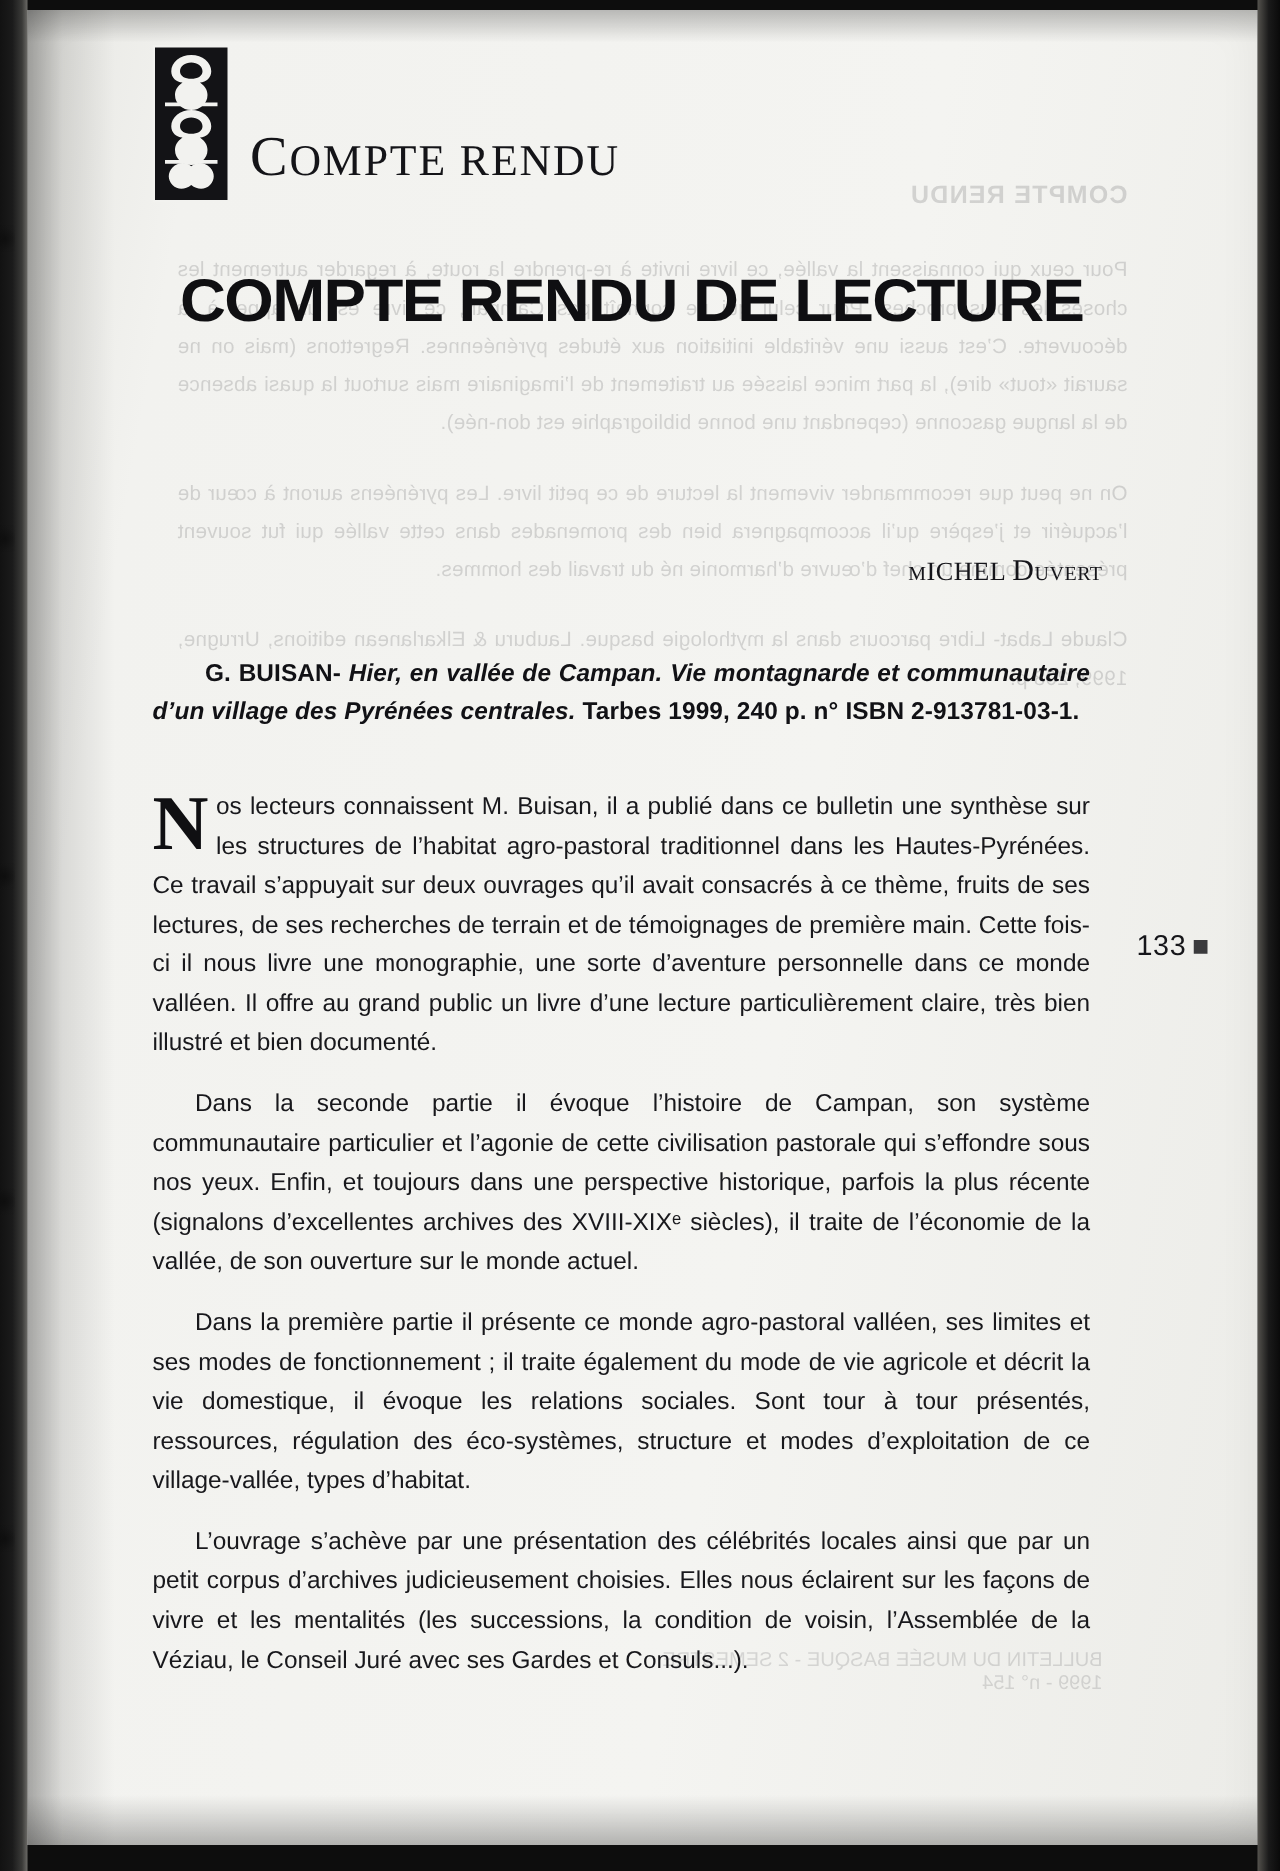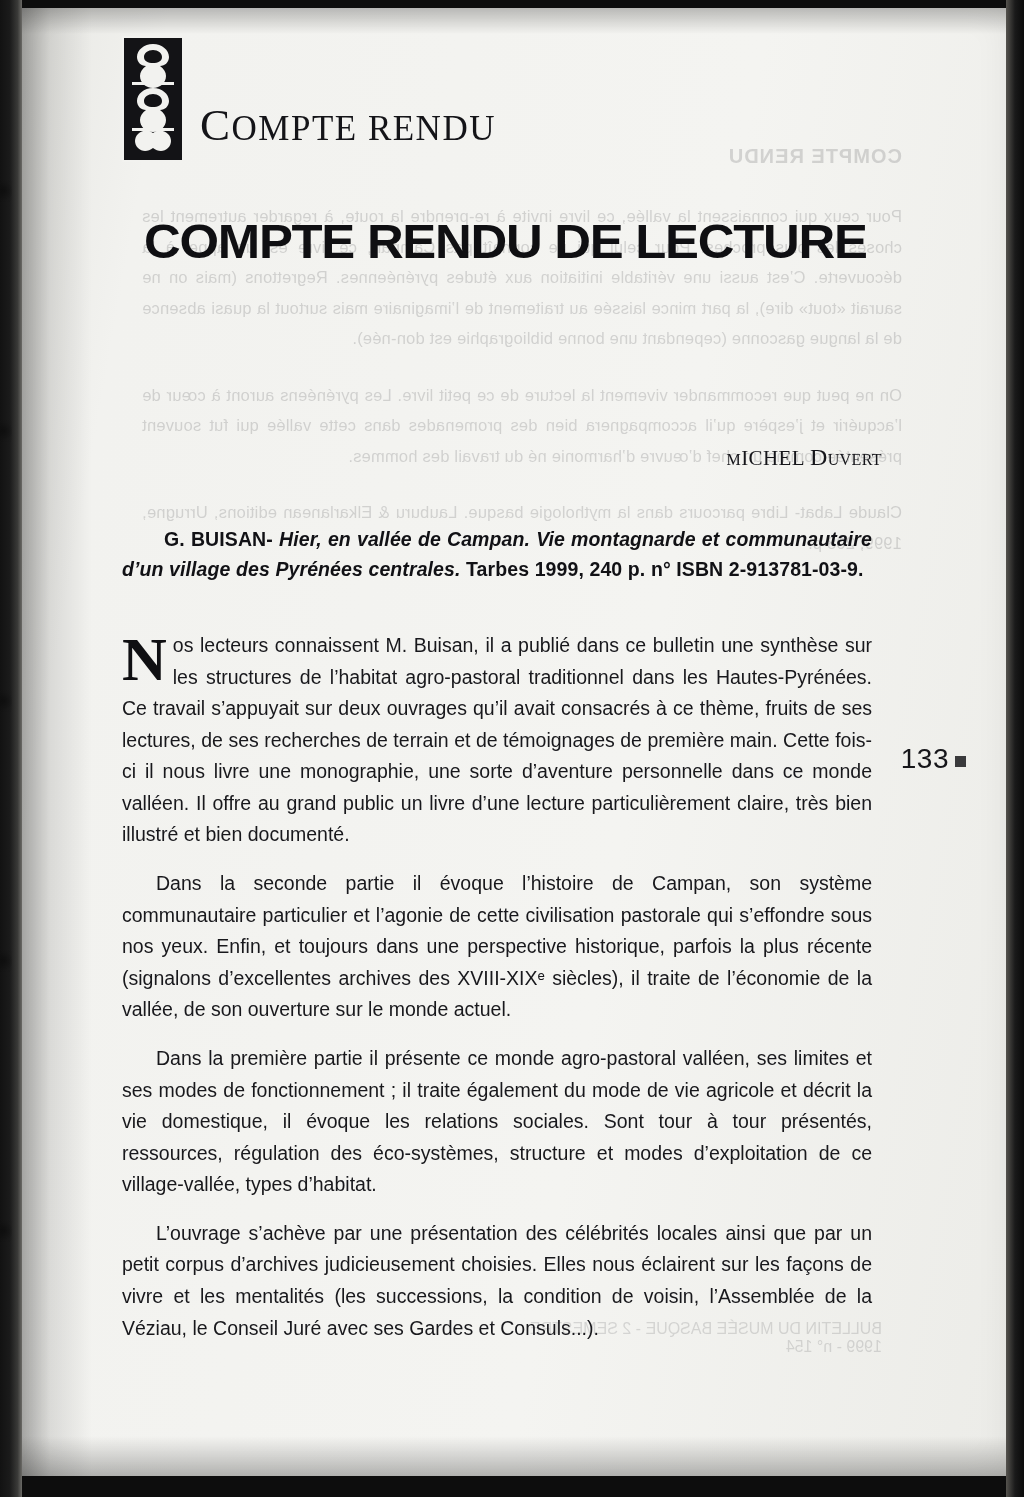--- a/index.html
+++ b/index.html
@@ -203,21 +203,21 @@
     font-weight: bold;
     padding: 4px 6px 0 0;
     color: #0f0f12;
   }
 
   
   .page-number {
     position: absolute;
     top: 735px;
     right: -84px;
-    font-size: 28px;
+    font-size: 23px;
     color: #16161a;
     letter-spacing: .5px;
   }
   .page-number .marker {
     display: inline-block;
     width: 11px; height: 11px;
     background: #3a3a3c;
     margin-left: 6px;
     vertical-align: 1px;
   }
@@ -295,21 +295,21 @@
         <div class="runhead-title"><span class="cap">C</span>OMPTE RENDU</div>
       </div>
 
       <div class="display-title">COMPTE RENDU DE LECTURE</div>
 
       <div class="author"><span class="sc">M</span>ICHEL <span style="font-size:24px;">D</span><span class="sc">UVERT</span></div>
 
       <div class="reference">
         <span>G. BUISAN-</span>
         <i>Hier, en vallée de Campan. Vie montagnarde et communautaire d’un village des Pyrénées centrales.</i>
-        <span>Tarbes 1999, 240 p. n° ISBN 2-913781-03-9.</span>
+        <span>Tarbes 1999, 240 p. n° ISBN 2-913781-03-1.</span>
       </div>
 
       <div class="body-text">
         <p class="first"><span class="dropcap">N</span><span>os lecteurs connaissent M. Buisan, il a publié dans ce bulletin une synthèse sur les structures de l’habitat agro-pastoral traditionnel dans les Hautes-Pyrénées. Ce travail s’appuyait sur deux ouvrages qu’il avait consacrés à ce thème, fruits de ses lectures, de ses recherches de terrain et de témoignages de première main. Cette fois-ci il nous livre une monographie, une sorte d’aventure personnelle dans ce monde valléen. Il offre au grand public un livre d’une lecture particulièrement claire, très bien illustré et bien documenté.</span></p>
         <p>Dans la seconde partie il évoque l’histoire de Campan, son système communautaire particulier et l’agonie de cette civilisation pastorale qui s’effondre sous nos yeux. Enfin, et toujours dans une perspective historique, parfois la plus récente (signalons d’excellentes archives des XVIII-XIXᵉ siècles), il traite de l’économie de la vallée, de son ouverture sur le monde actuel.</p>
         <p>Dans la première partie il présente ce monde agro-pastoral valléen, ses limites et ses modes de fonctionnement ; il traite également du mode de vie agricole et décrit la vie domestique, il évoque les relations sociales. Sont tour à tour présentés, ressources, régulation des éco-systèmes, structure et modes d’exploitation de ce village-vallée, types d’habitat.</p>
         <p>L’ouvrage s’achève par une présentation des célébrités locales ainsi que par un petit corpus d’archives judicieusement choisies. Elles nous éclairent sur les façons de vivre et les mentalités (les successions, la condition de voisin, l’Assemblée de la Véziau, le Conseil Juré avec ses Gardes et Consuls...).</p>
       </div>
 
       <div class="page-number"><span>133</span><span class="marker"></span></div>

